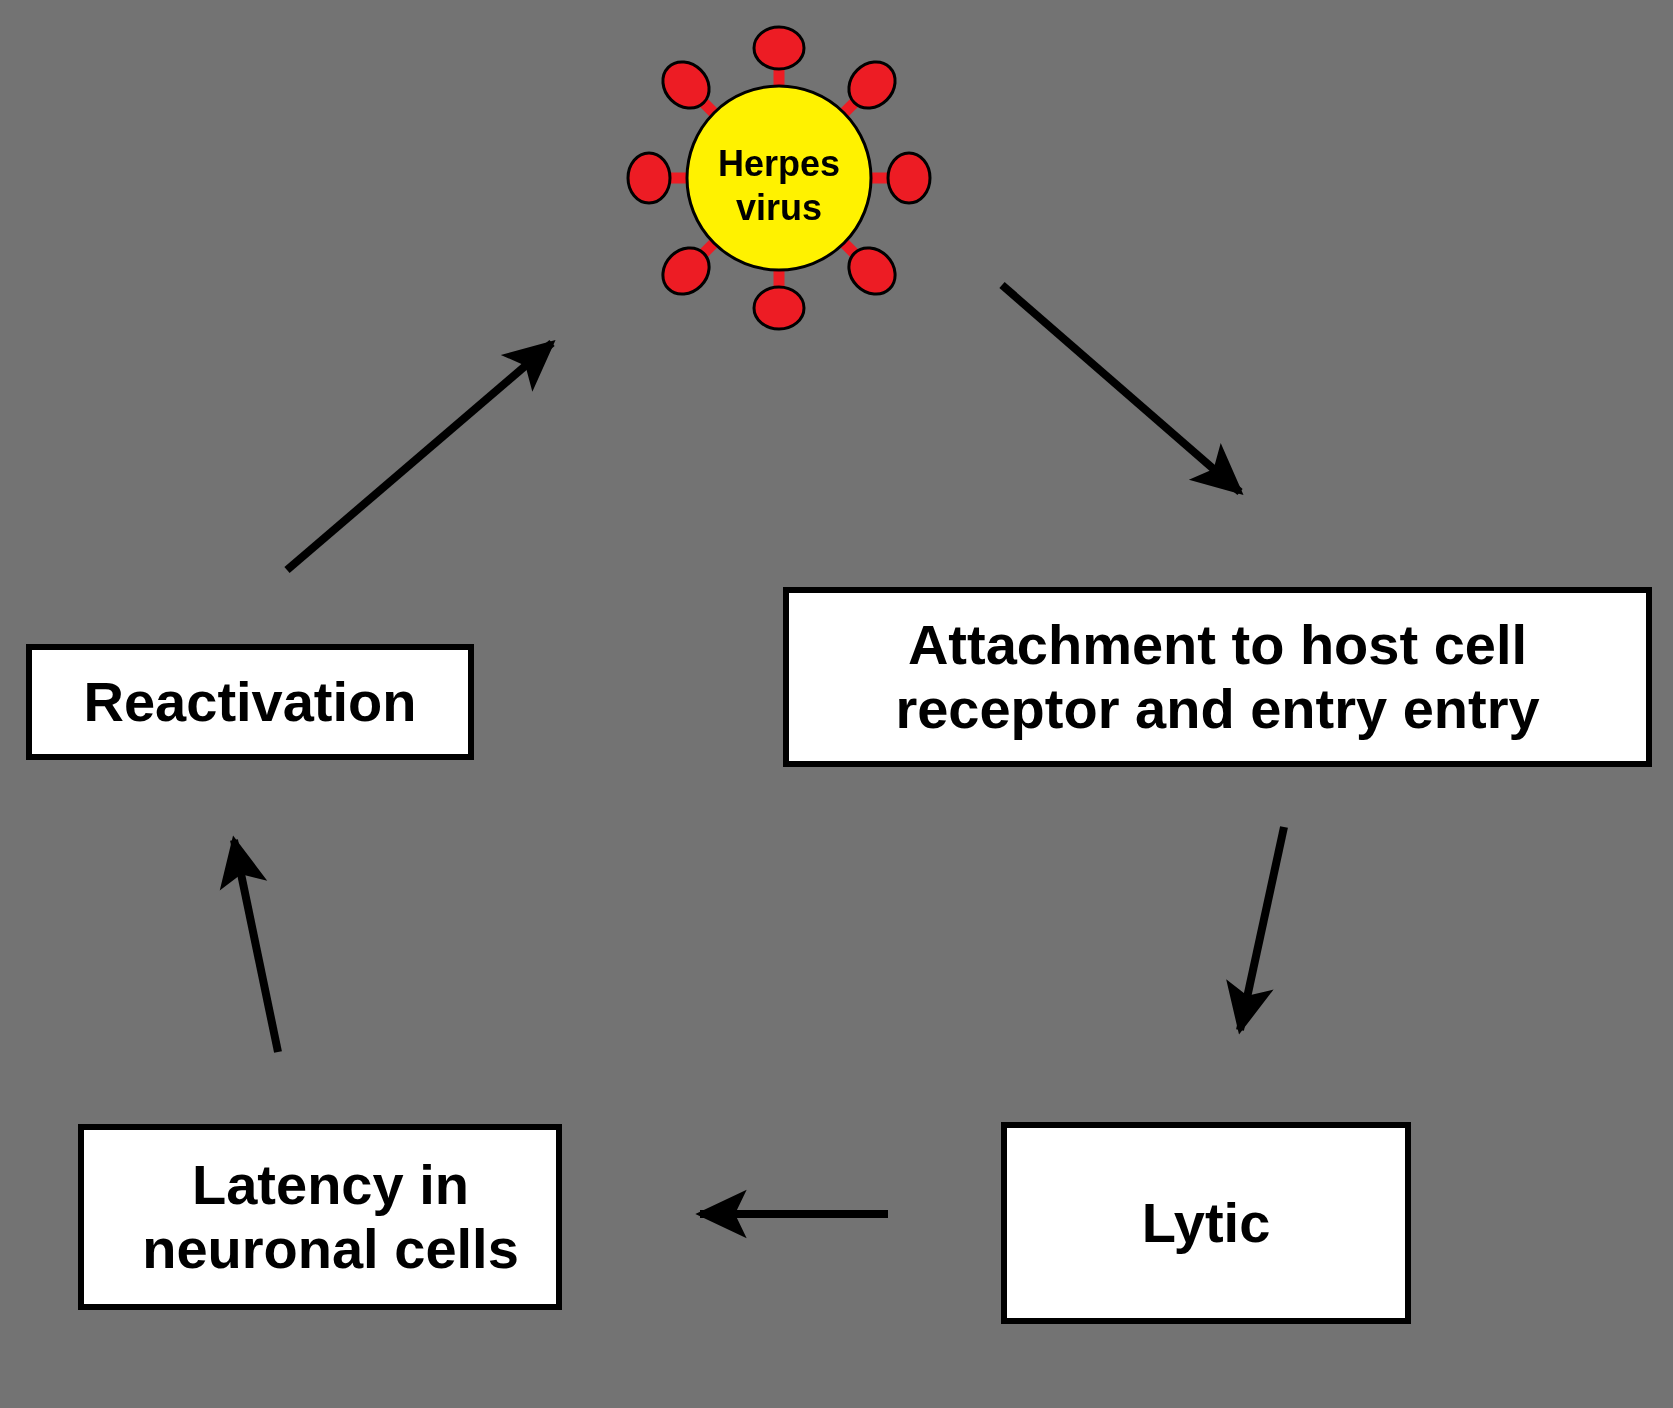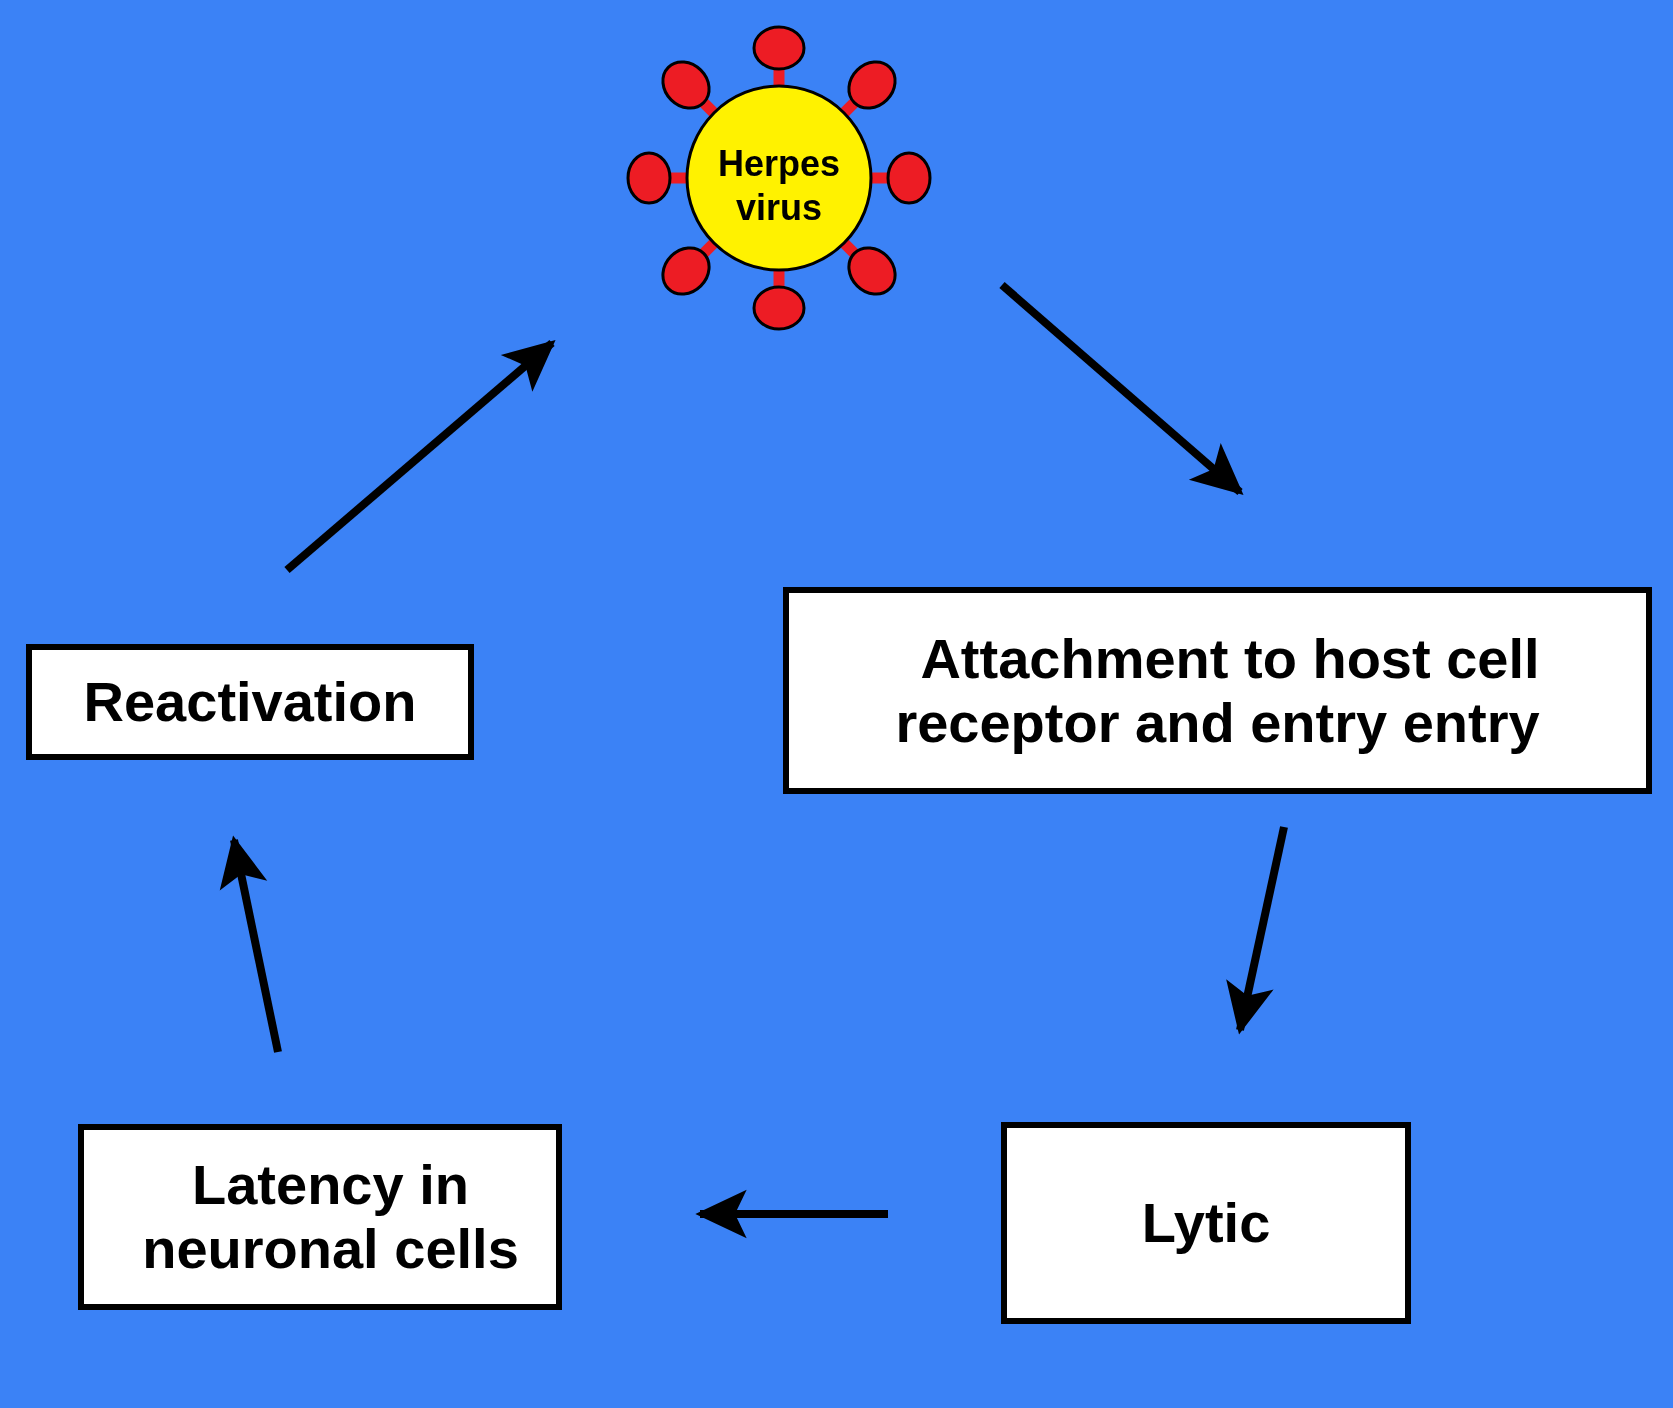--- a/index.html
+++ b/index.html
@@ -7,21 +7,21 @@
     padding: 0;
     background: #ffffff;
   }
   body {
     font-family: "Liberation Sans", sans-serif;
   }
   #canvas {
     position: relative;
     width: 1673px;
     height: 1408px;
-    background: #3b82f6;
+    background: #737373;
     overflow: hidden;
   }
   .svg-layer {
     position: absolute;
     top: 0;
     left: 0;
     width: 1673px;
     height: 1408px;
   }
   .node-box {
@@ -45,22 +45,21 @@
     left: 26px;
     top: 644px;
     width: 448px;
     height: 116px;
   }
   #box-reactivation .node-label { font-size: 56px; }
   #box-attachment {
     left: 783px;
     top: 587px;
     width: 869px;
-    height: 207px;
-    text-align: right;
+    height: 180px;
   }
   #box-attachment .node-label { font-size: 56px; }
   #box-latency {
     left: 78px;
     top: 1124px;
     width: 484px;
     height: 186px;
     padding-left: 21px;
   }
   #box-latency .node-label { font-size: 56px; }

